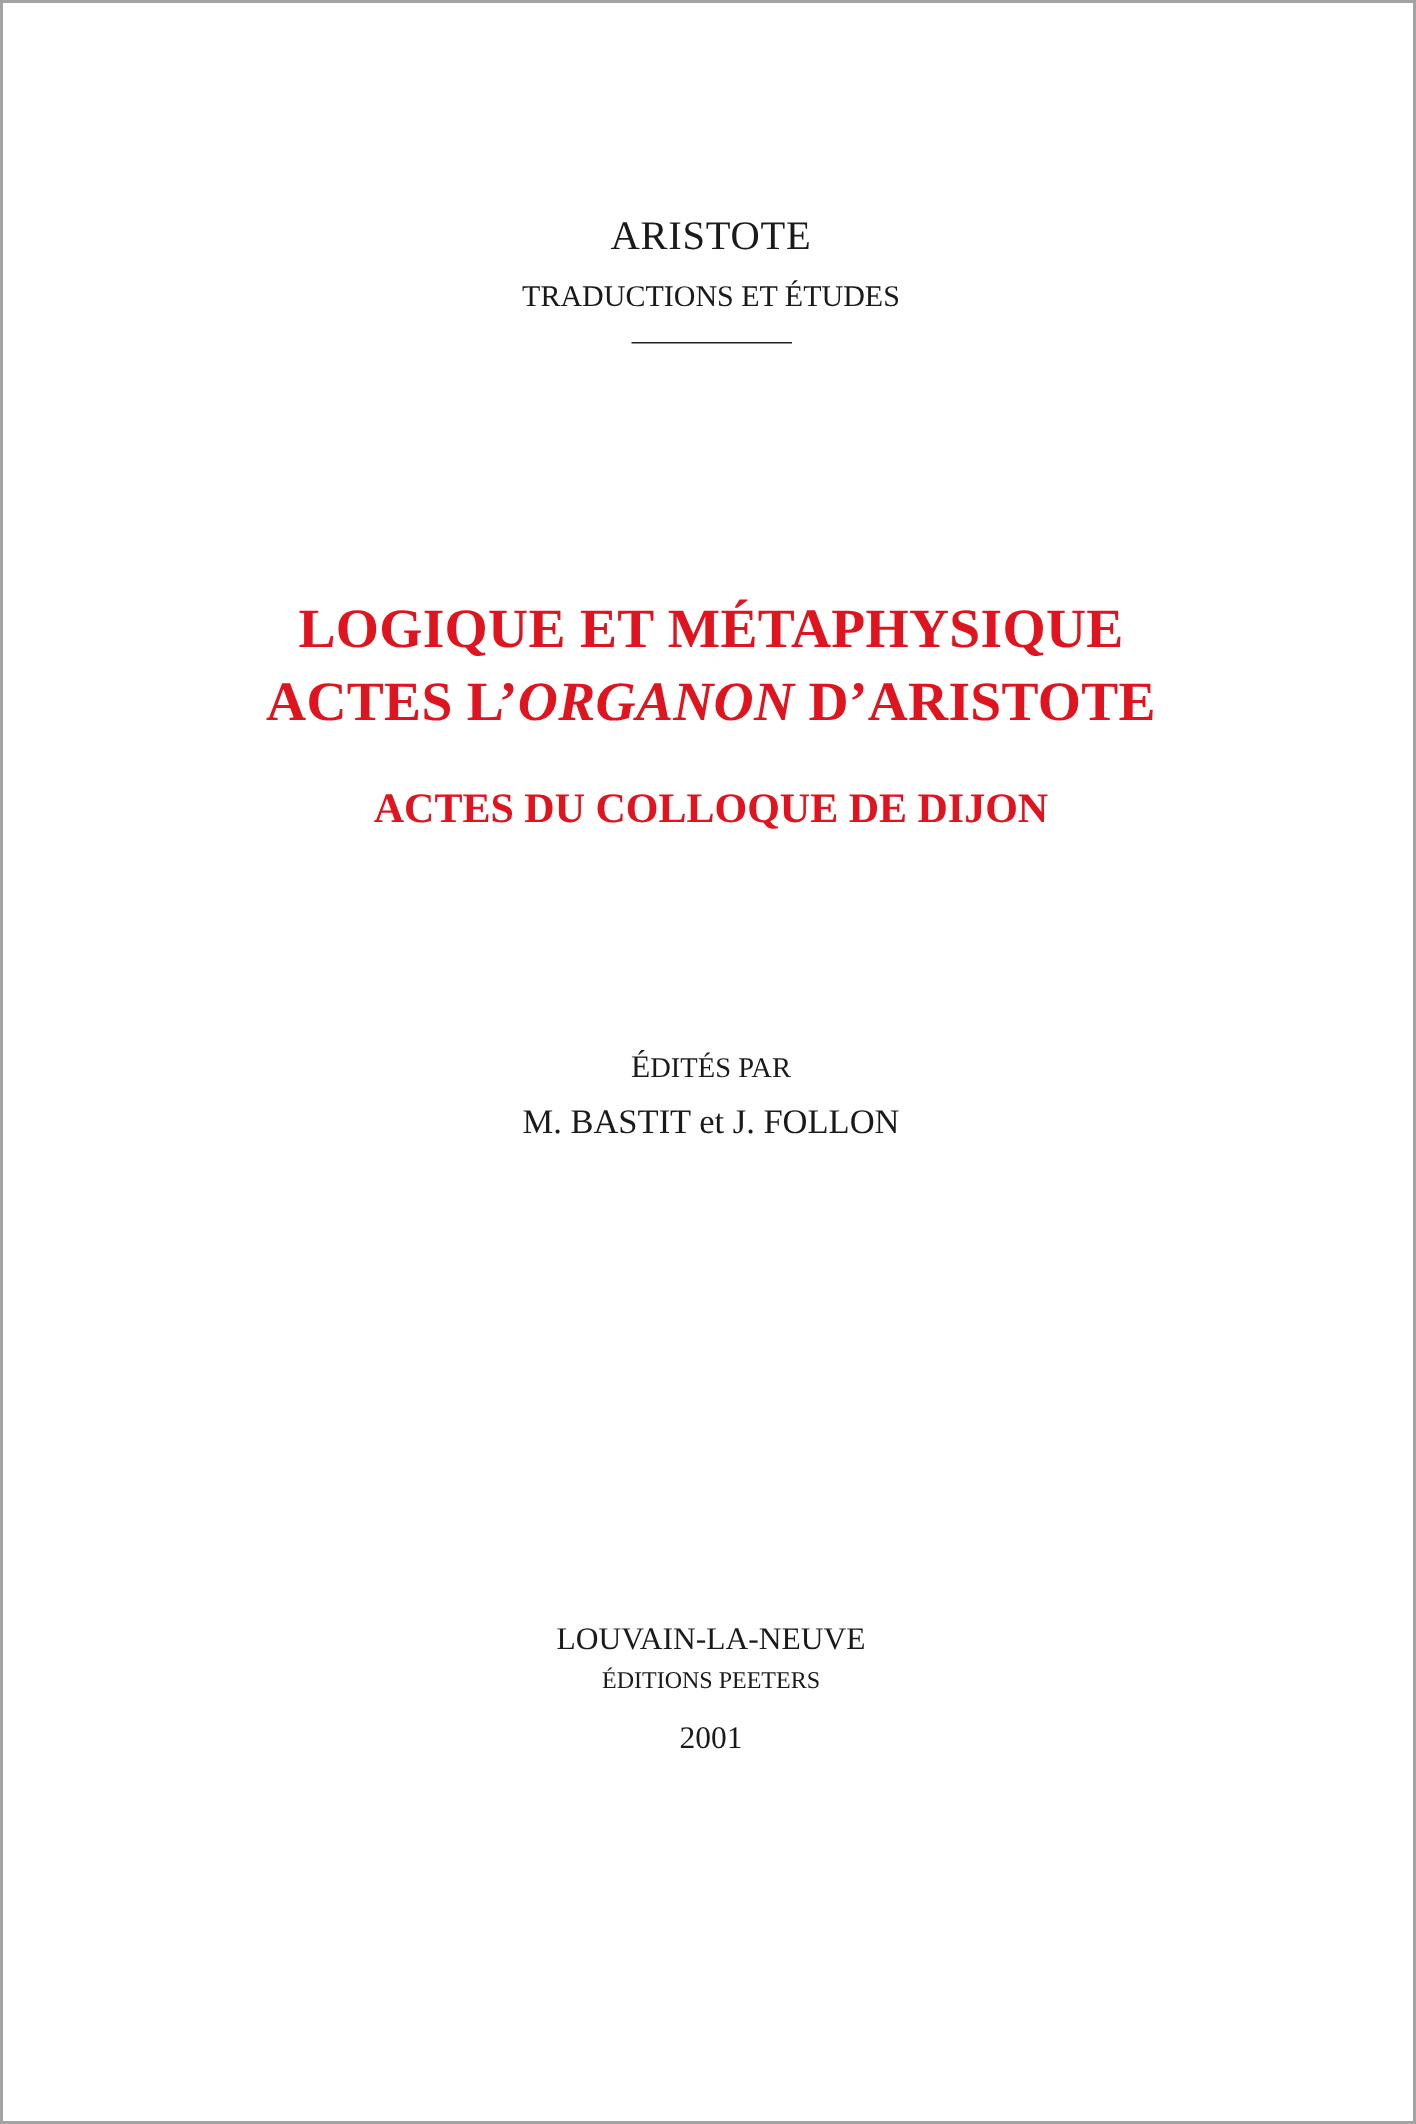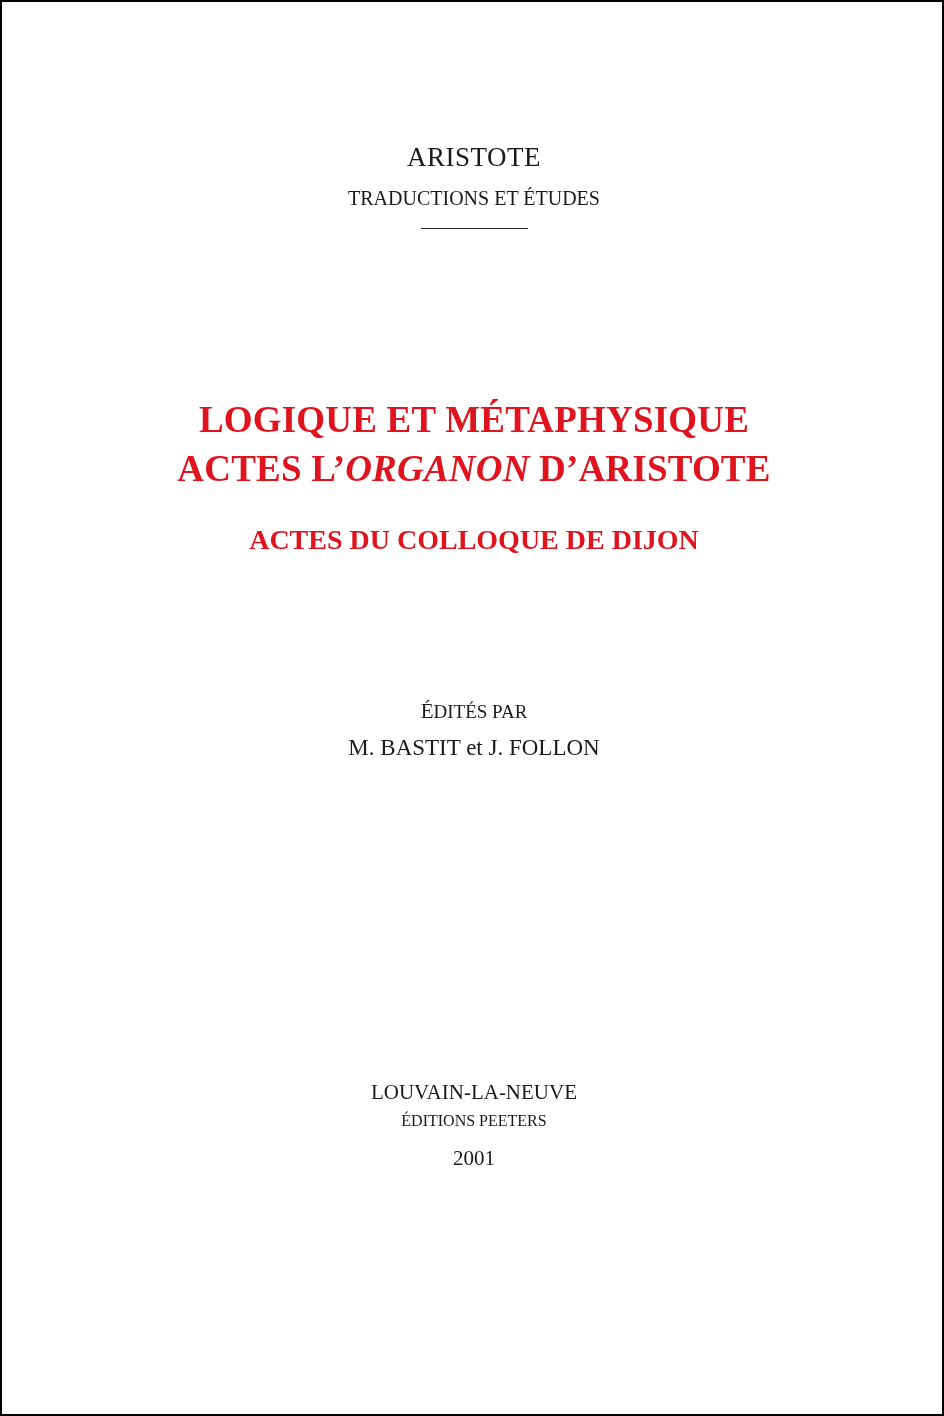--- a/index.html
+++ b/index.html
@@ -13,21 +13,21 @@
       position: relative;
       overflow: hidden;
       font-family: "Liberation Serif", "DejaVu Serif", serif;
       color: #1a1a1a;
     }
     .page {
       position: absolute;
       left: 0; top: 0;
       width: 940px;
       height: 1412px;
-      border: 2px solid #000000;
+      border: 2px solid #a3a3a3;
       background: #ffffff;
     }
     .line {
       position: absolute;
       left: 0;
       width: 944px;
       text-align: center;
       white-space: nowrap;
     }
     .series-title {

